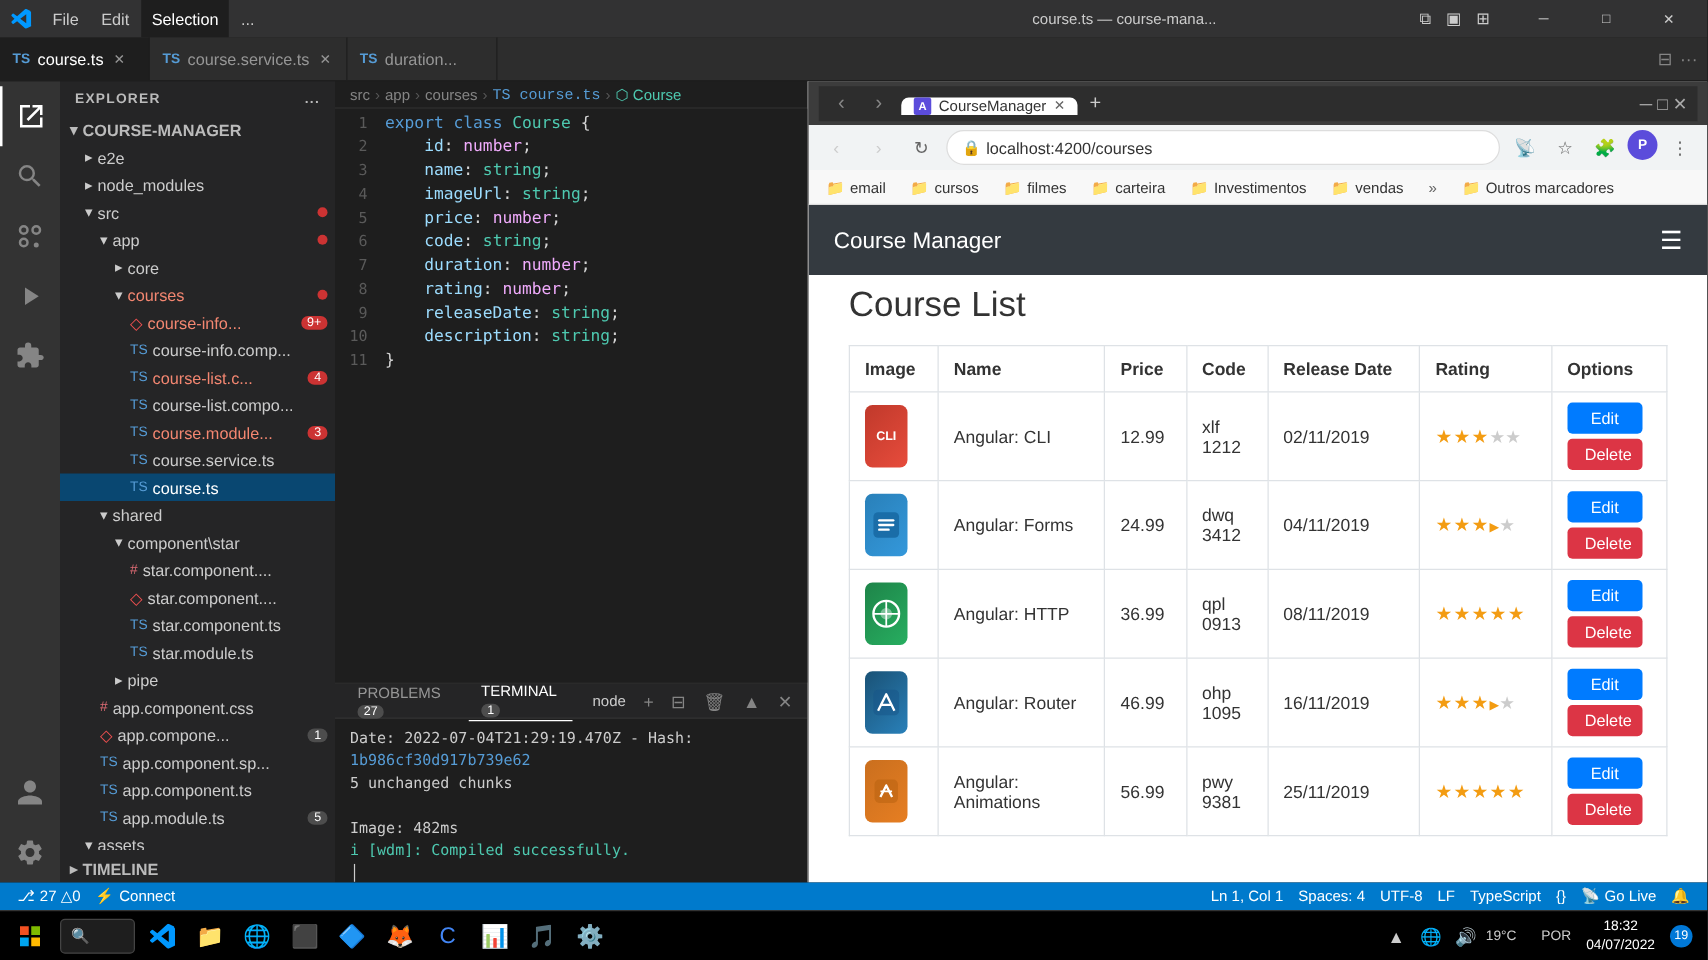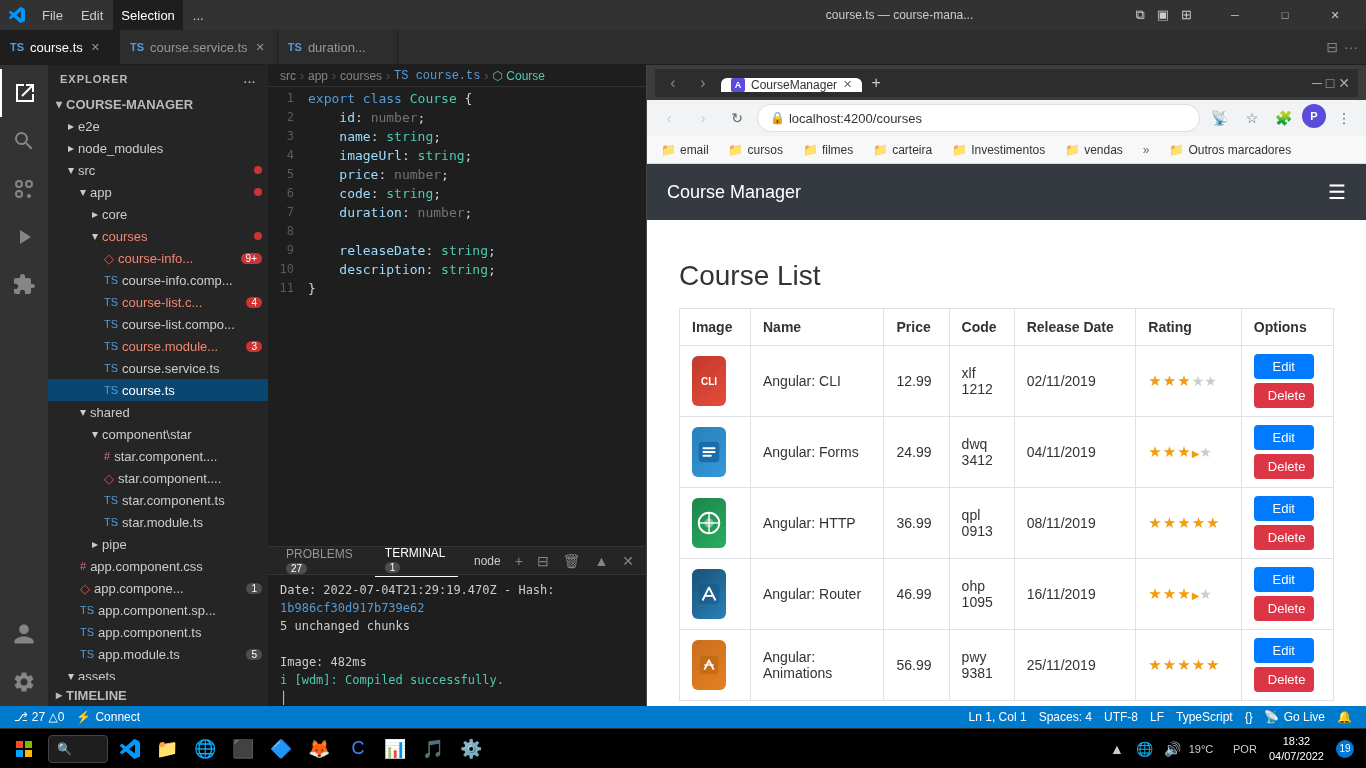--- a/index.html
+++ b/index.html
@@ -52,21 +52,21 @@
     
     .code-editor { flex: 1; background: #1e1e1e; overflow: hidden; display: flex; flex-direction: column; position: relative; }
     .code-content { flex: 1; overflow: auto; padding: 4px 0; font-family: 'Consolas', monospace; font-size: 13px; }
     .code-line { display: flex; align-items: flex-start; height: 19px; padding: 0 0 0 0; }
     .line-num { width: 40px; text-align: right; padding-right: 14px; color: #5a5a5a; font-size: 12px; user-select: none; flex-shrink: 0; }
     .line-content { flex: 1; white-space: pre; }
     .kw { color: #569cd6; }
     .cls { color: #4ec9b0; }
     .prop { color: #9cdcfe; }
     .type { color: #4ec9b0; }
-    .num-type { color: #737373; }
+    .num-type { color: #f0abfc; }
     .punc { color: #d4d4d4; }
 
     
     .terminal { height: 160px; background: #1e1e1e; border-top: 1px solid #333; display: flex; flex-direction: column; flex-shrink: 0; }
     .terminal-tabs { height: 28px; background: #252526; display: flex; align-items: center; padding: 0 8px; gap: 6px; border-bottom: 1px solid #333; }
     .term-tab { padding: 2px 10px; font-size: 12px; color: #969696; cursor: pointer; }
     .term-tab.active { color: #fff; border-bottom: 1px solid #fff; }
     .term-badge { background: #4d4d4d; color: #fff; border-radius: 10px; padding: 0 5px; font-size: 10px; }
     .terminal-content { flex: 1; padding: 6px 12px; font-family: 'Consolas', monospace; font-size: 12px; color: #ccc; overflow: auto; }
     .term-line { line-height: 18px; }
@@ -96,21 +96,21 @@
     .bookmarks-bar { height: 28px; background: #f8f8f8; display: flex; align-items: center; padding: 0 8px; gap: 8px; border-bottom: 1px solid #ddd; font-size: 12px; color: #333; overflow: hidden; }
     .bm-item { display: flex; align-items: center; gap: 4px; padding: 2px 6px; border-radius: 4px; cursor: pointer; white-space: nowrap; }
     .bm-folder { font-size: 12px; }
     .bm-more { padding: 2px 6px; cursor: pointer; color: #666; }
 
     
     .app-content { flex: 1; overflow-y: auto; background: #fff; }
     .app-navbar { height: 56px; background: #343a40; display: flex; align-items: center; padding: 0 20px; justify-content: space-between; flex-shrink: 0; }
     .app-title-text { color: #fff; font-size: 18px; font-weight: 500; }
     .hamburger { color: #fff; font-size: 20px; cursor: pointer; }
-    .course-list-container { padding: 40px 32px; }
+    .course-list-container { padding: 8px 32px; }
     .page-title { font-size: 28px; font-weight: 400; color: #333; margin-bottom: 16px; }
     .filter-row { display: flex; align-items: center; gap: 12px; margin-bottom: 20px; }
     .filter-label { font-size: 14px; color: #555; }
     .filter-input { flex: 1; height: 34px; border: 1px solid #ced4da; border-radius: 4px; padding: 0 10px; font-size: 14px; outline: none; }
     .course-table { width: 100%; border-collapse: collapse; font-size: 14px; }
     .course-table th { padding: 10px 12px; border: 1px solid #dee2e6; background: #fff; font-weight: 600; color: #333; text-align: left; }
     .course-table td { padding: 8px 12px; border: 1px solid #dee2e6; color: #333; vertical-align: middle; }
     .course-img { width: 34px; height: 50px; border-radius: 6px; display: flex; align-items: center; justify-content: center; font-size: 10px; font-weight: bold; color: #fff; flex-shrink: 0; }
     .btn-edit { background: #007bff; color: #fff; border: none; padding: 5px 14px; border-radius: 4px; cursor: pointer; font-size: 13px; display: block; margin-bottom: 4px; width: 60px; text-align: center; }
     .btn-delete { background: #dc3545; color: #fff; border: none; padding: 5px 14px; border-radius: 4px; cursor: pointer; font-size: 13px; display: block; width: 60px; text-align: center; }
@@ -392,20 +392,21 @@
         <div class="code-line">
           <span class="line-num">6</span>
           <span class="line-content">    <span class="prop">code</span><span class="punc">:</span> <span class="type">string</span><span class="punc">;</span></span>
         </div>
         <div class="code-line">
           <span class="line-num">7</span>
           <span class="line-content">    <span class="prop">duration</span><span class="punc">:</span> <span class="num-type">number</span><span class="punc">;</span></span>
         </div>
         <div class="code-line">
           <span class="line-num">8</span>
+          <span class="line-content">    <span class="prop">rating</span><span class="punc">:</span> <span class="num-type">number</span><span class="punc">;</span></span>
         </div>
         <div class="code-line">
           <span class="line-num">9</span>
           <span class="line-content">    <span class="prop">releaseDate</span><span class="punc">:</span> <span class="type">string</span><span class="punc">;</span></span>
         </div>
         <div class="code-line">
           <span class="line-num">10</span>
           <span class="line-content">    <span class="prop">description</span><span class="punc">:</span> <span class="type">string</span><span class="punc">;</span></span>
         </div>
         <div class="code-line">

